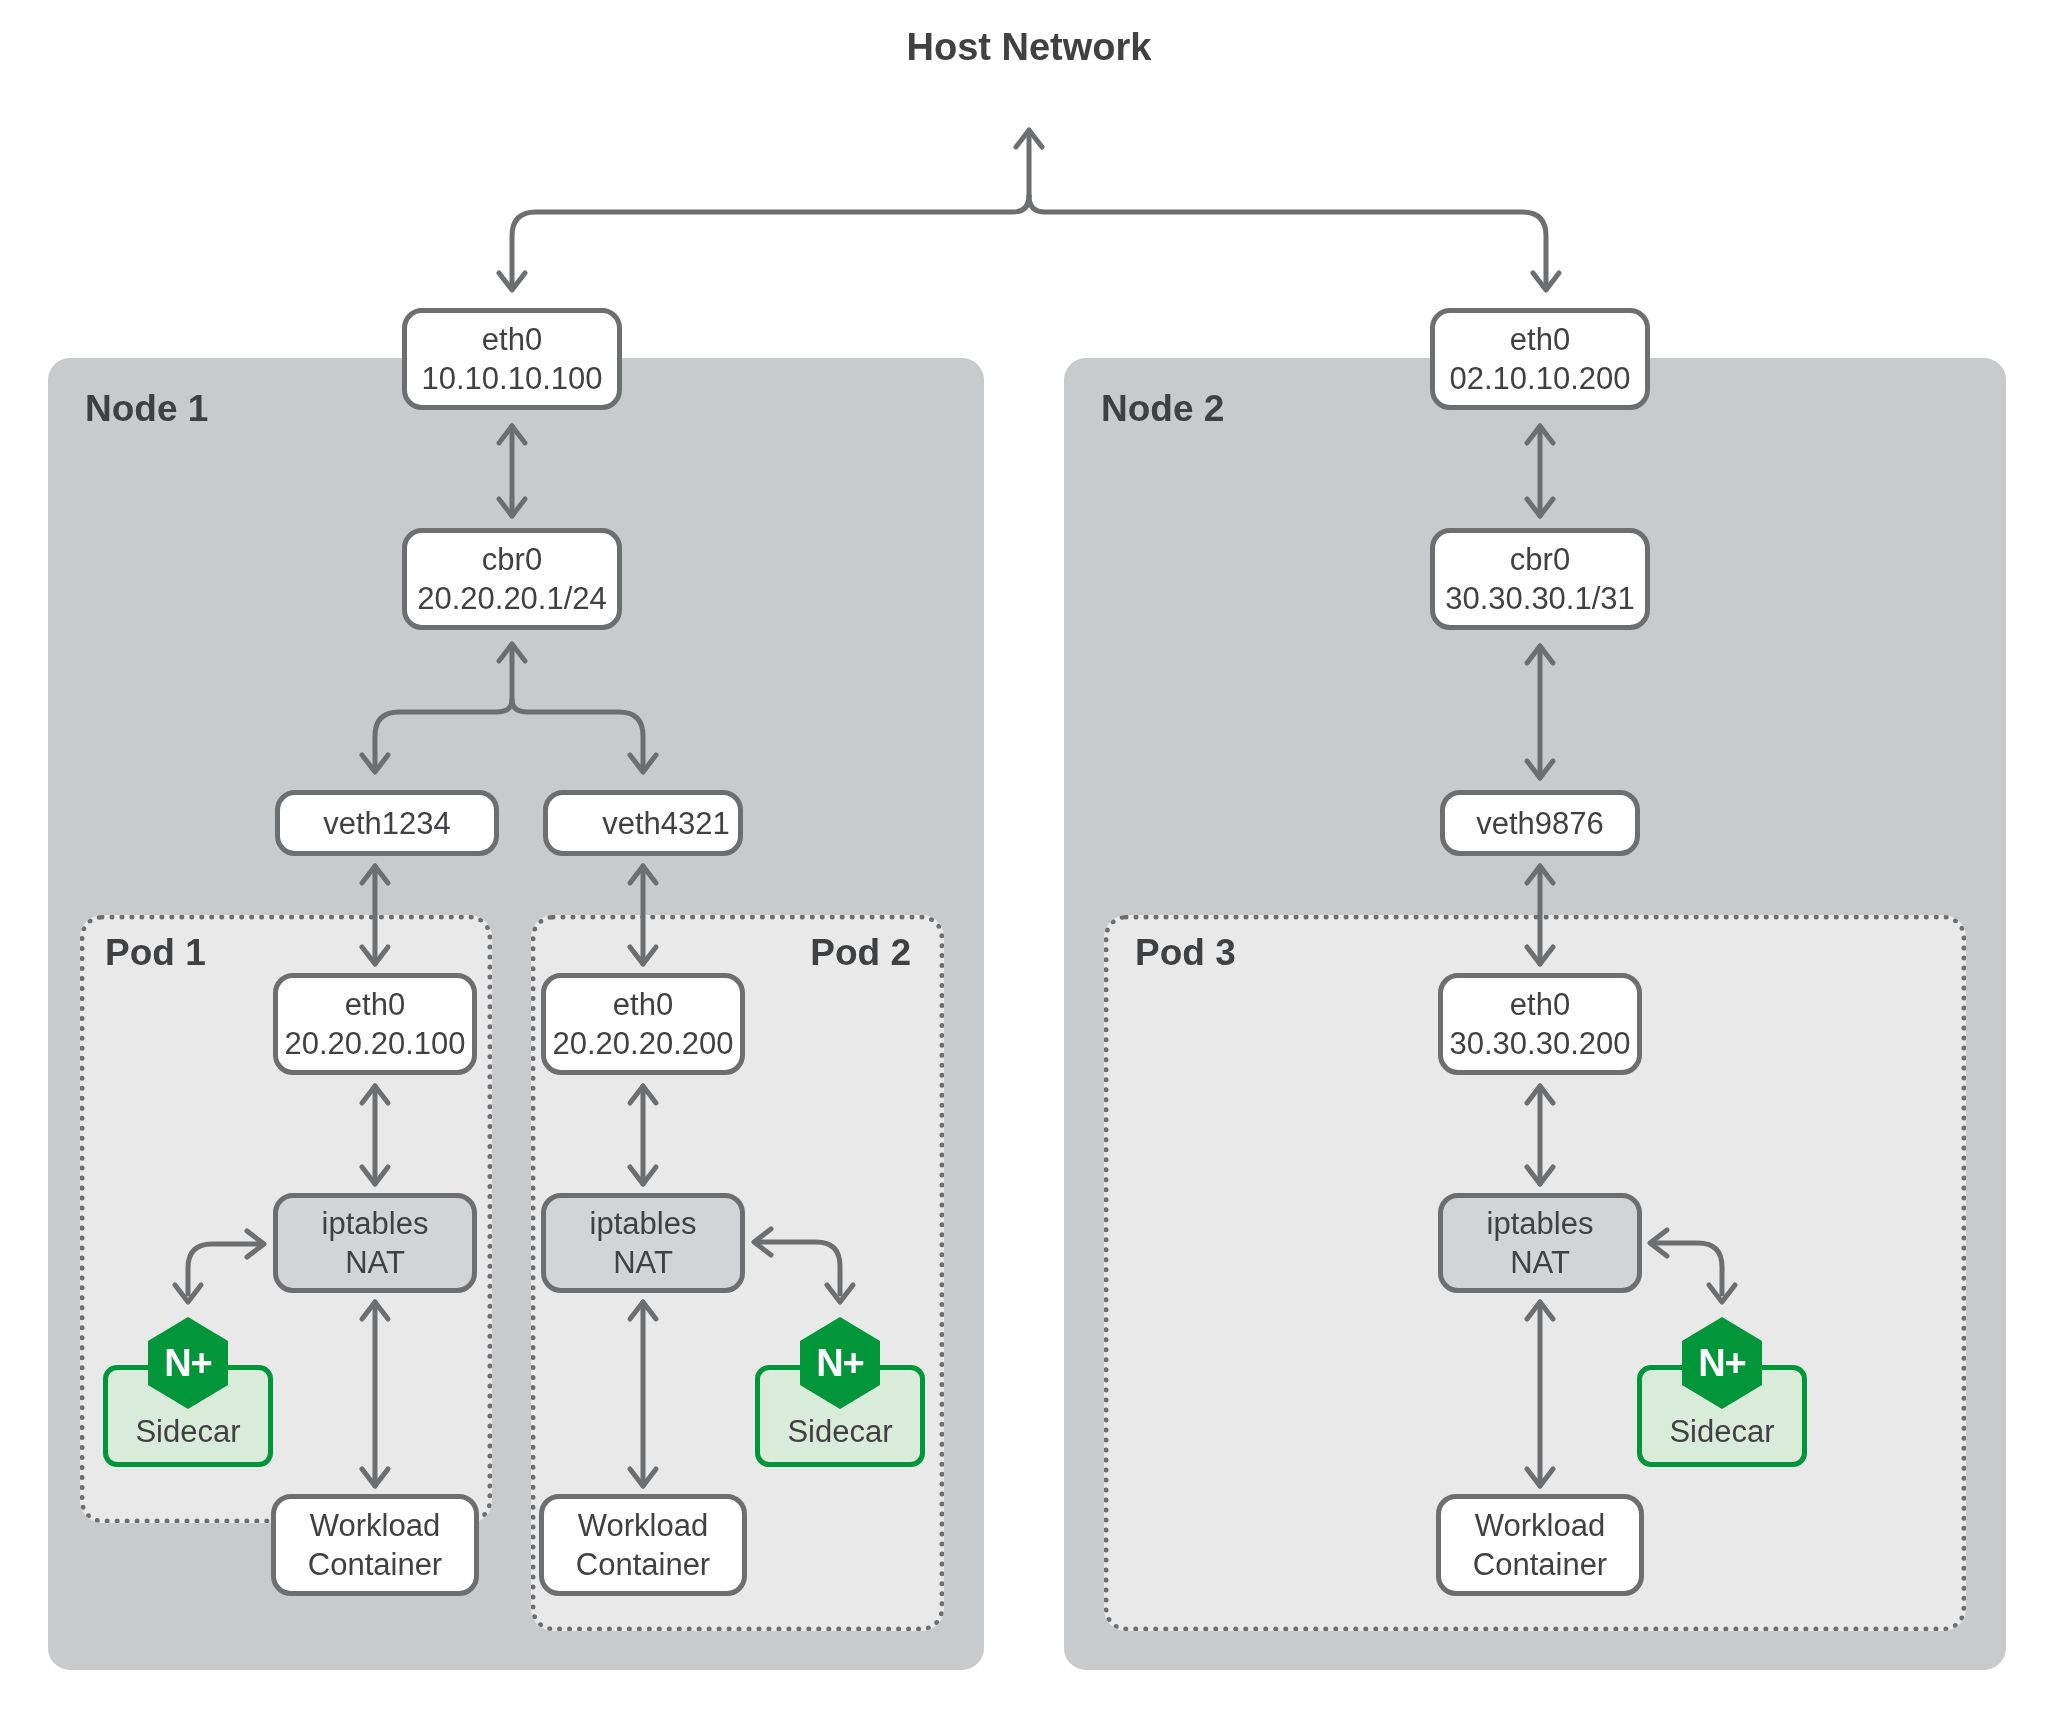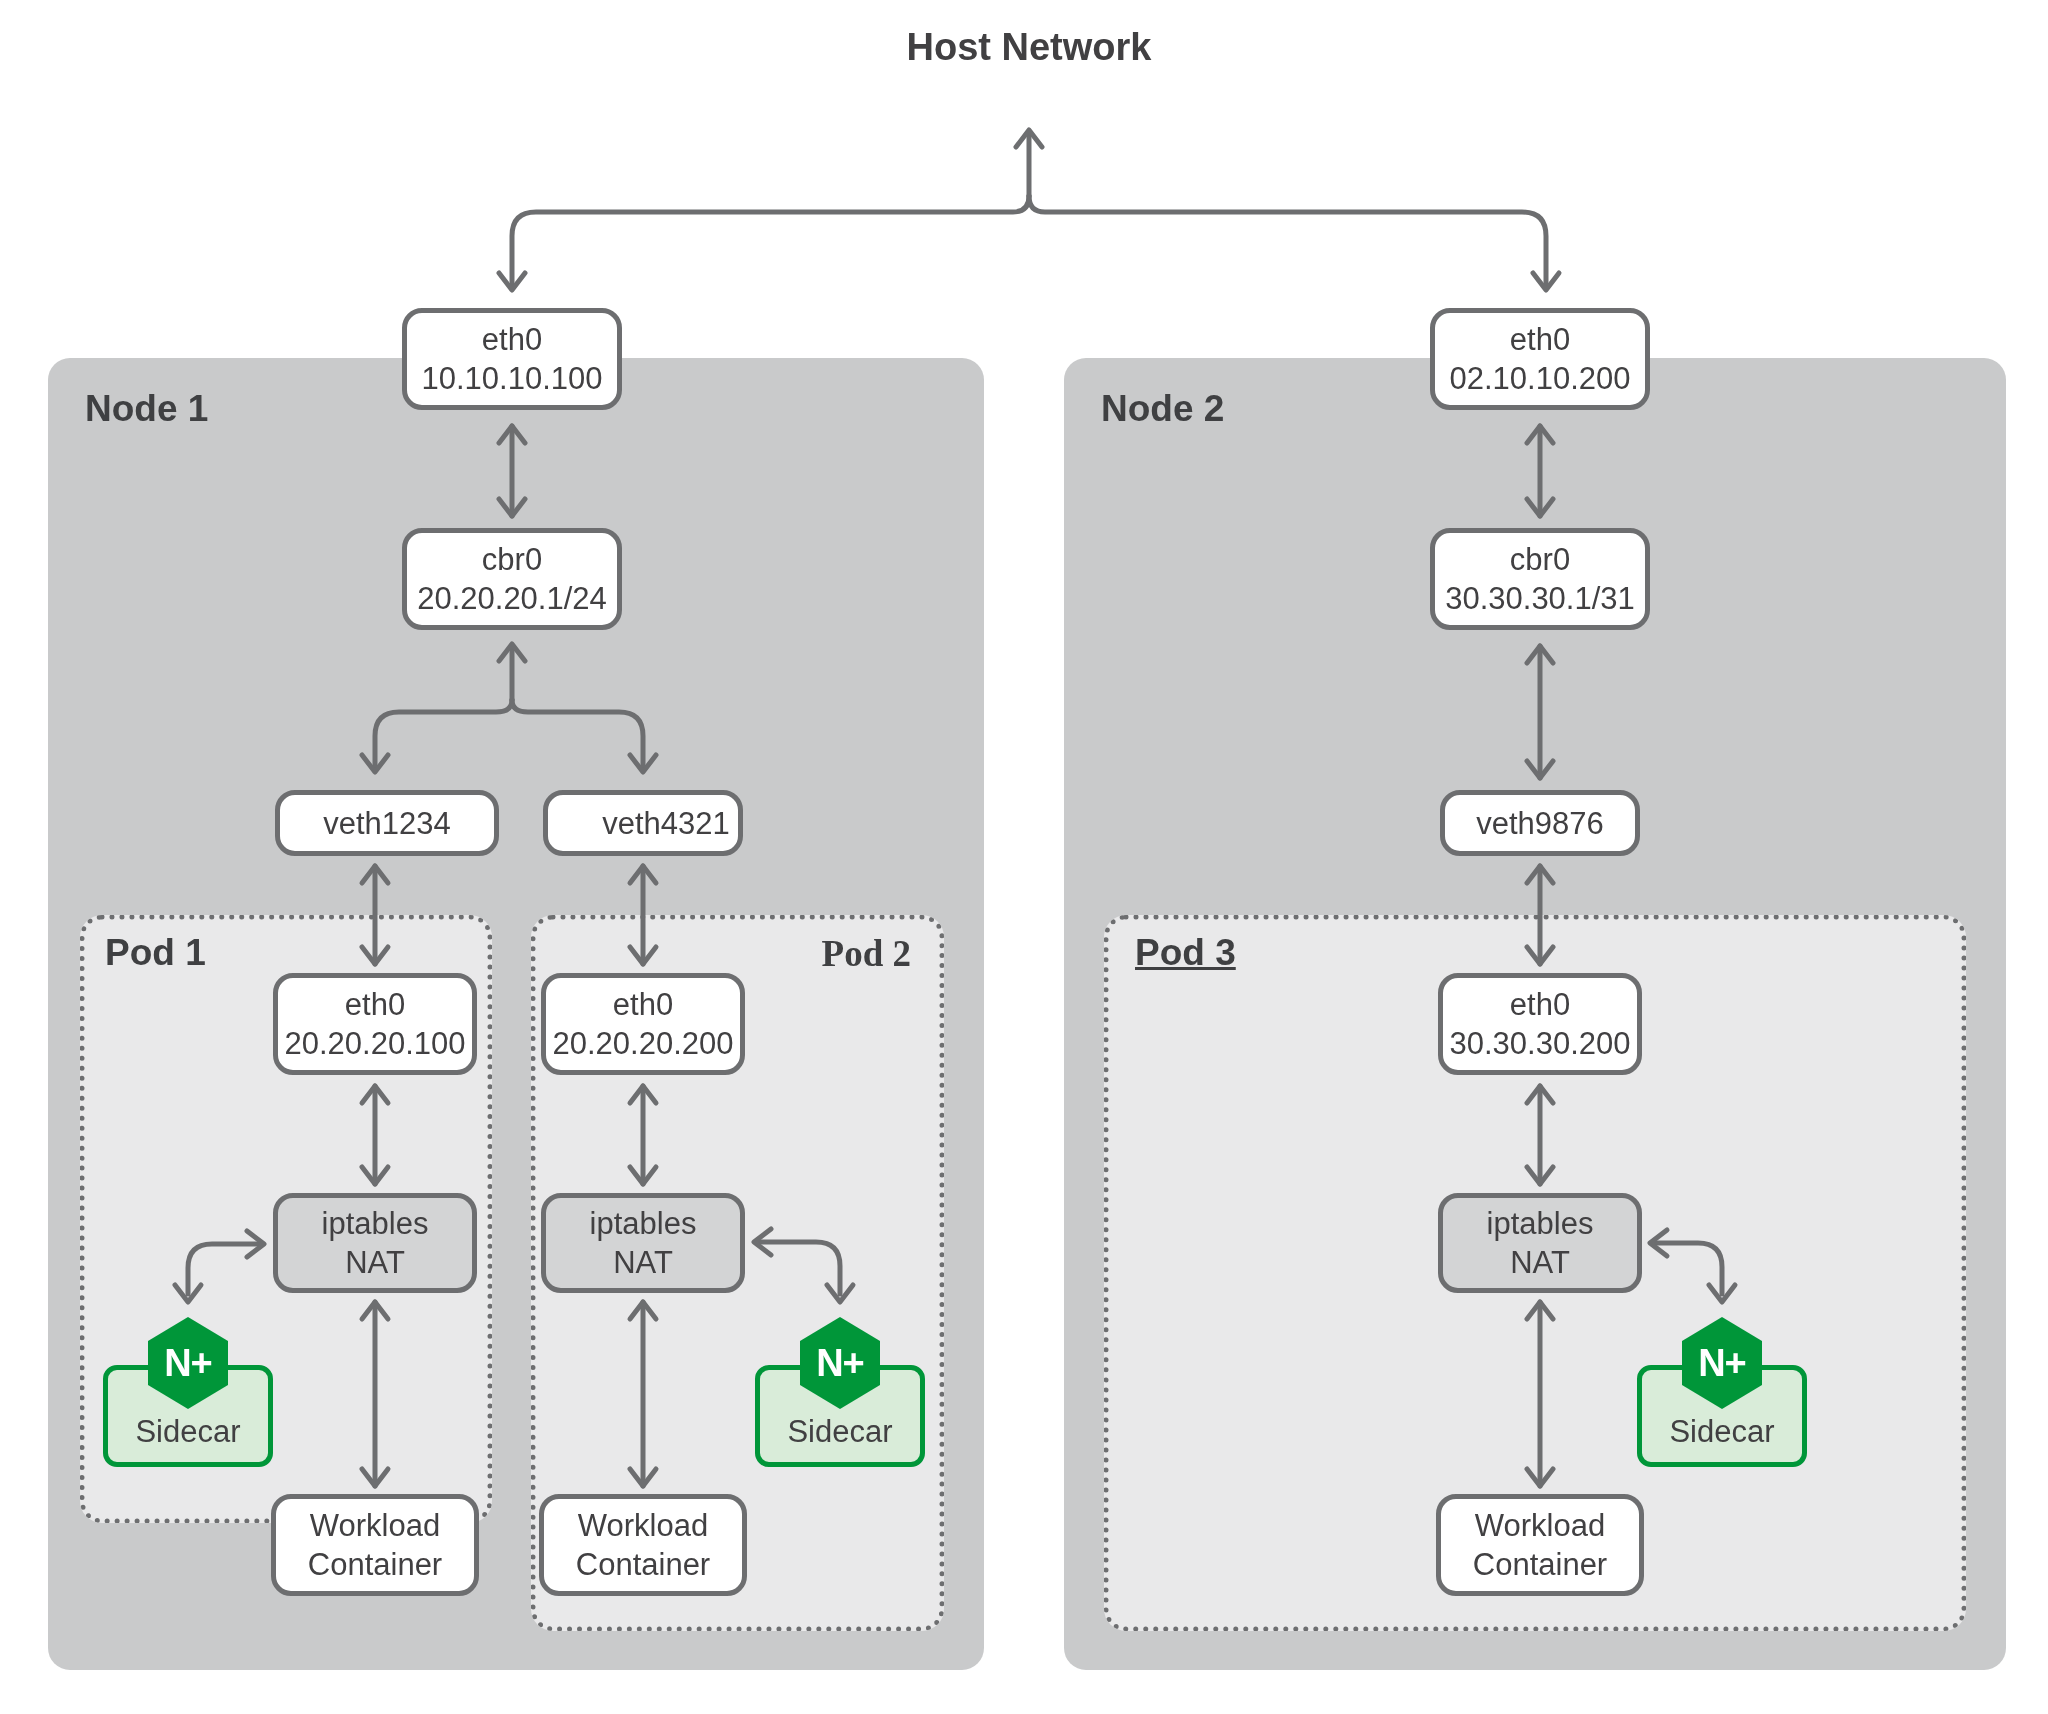--- a/index.html
+++ b/index.html
@@ -64,24 +64,24 @@
     <span class="node-label" style="left:37px;top:30px;">Node 1</span>
   </div>
   <div class="abs node" style="left:1064px;top:358px;width:942px;height:1312px;">
     <span class="node-label" style="left:37px;top:30px;">Node 2</span>
   </div>
 
   <div class="abs pod" style="left:80px;top:915px;width:412px;height:608px;">
     <span class="pod-label" style="left:20px;top:12px;">Pod 1</span>
   </div>
   <div class="abs pod" style="left:531px;top:915px;width:413px;height:716px;">
-    <span class="pod-label" style="right:28px;top:12px;font-family:Liberation Serif, serif;">Pod 2</span>
+    <span class="pod-label" style="right:28px;top:12px;">Pod 2</span>
   </div>
   <div class="abs pod" style="left:1104px;top:915px;width:862px;height:716px;">
-    <span class="pod-label" style="left:26px;top:12px;text-decoration:underline;">Pod 3</span>
+    <span class="pod-label" style="left:26px;top:12px;">Pod 3</span>
   </div>
 
   <svg class="arrows" width="2048" height="1714" viewBox="0 0 2048 1714">
 
     <g>
       <path class="arrow" d="M 512 284 L 512 236 Q 512 212 536 212 L 1013 212 Q 1029 212 1029 196"></path>
       <path class="arrow" d="M 1546 284 L 1546 236 Q 1546 212 1522 212 L 1045 212 Q 1029 212 1029 196"></path>
       <path class="arrow" d="M 1029 196 L 1029 134"></path>
       <path class="arrow" d="M 1016 147 L 1029 130 L 1042 147"></path>
       <path class="arrow" d="M 499 273 L 512 290 L 525 273"></path>

